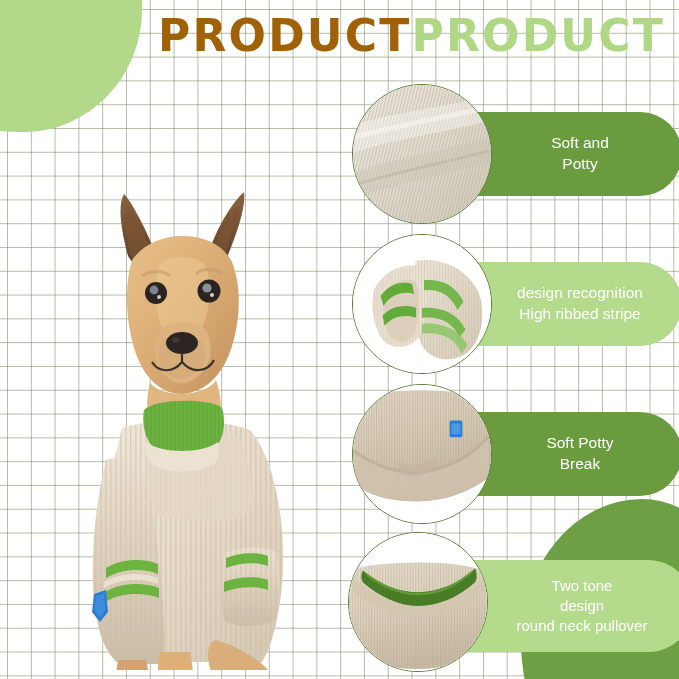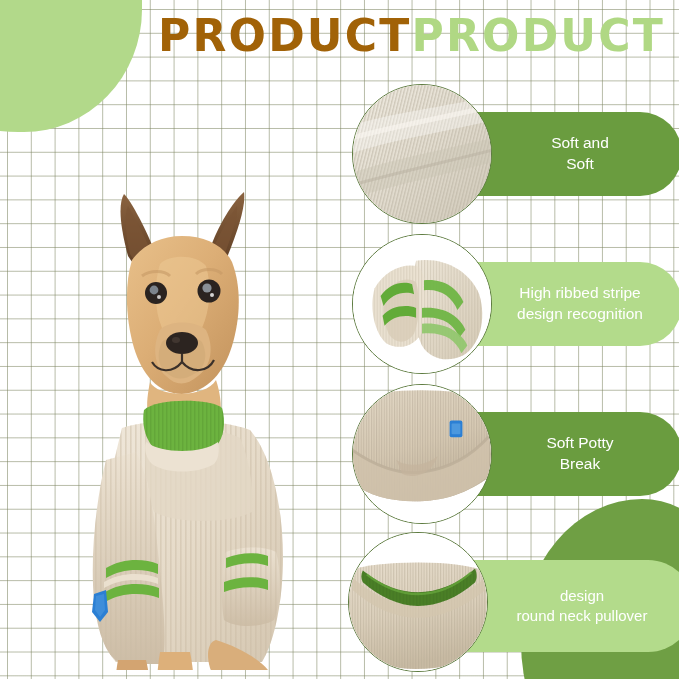--- a/index.html
+++ b/index.html
@@ -268,21 +268,21 @@
       <path d="M206 480 C226 486 248 498 258 510 C266 522 260 534 244 534
                C224 534 206 524 200 508 C196 494 198 482 206 480 Z" fill="#d9ae7b"></path>
       <ellipse cx="240" cy="528" rx="26" ry="11" fill="#e0b684"></ellipse>
     </svg>
   </div>
 
   <div class="feature-row f1">
     <div class="pill pill-dark">
       <span>
         <span class="pill-text">Soft and</span>
-        <span class="pill-text">Soft</span>
+        <span class="pill-text">Potty</span>
       </span>
     </div>
     <div class="circle">
       <svg viewBox="0 0 140 140" xmlns="http://www.w3.org/2000/svg">
         <defs>
           <linearGradient id="fab1" x1="0" y1="0" x2="1" y2="1">
             <stop offset="0%" stop-color="#efeae0"></stop>
             <stop offset="50%" stop-color="#e2dccf"></stop>
             <stop offset="100%" stop-color="#cfc8b8"></stop>
           </linearGradient>
@@ -296,22 +296,22 @@
         <path d="M-10 92 C30 78 80 68 150 52 L150 76 C80 94 30 104 -10 118 Z" fill="#c9c2b2" opacity="0.4"></path>
         <path d="M-10 56 C40 42 86 34 150 20" stroke="#fbf8f2" stroke-width="5" fill="none" opacity="0.55"></path>
         <path d="M-10 104 C40 90 86 80 150 64" stroke="#b7afa0" stroke-width="3" fill="none" opacity="0.5"></path>
       </svg>
     </div>
   </div>
 
   <div class="feature-row f2">
     <div class="pill pill-light">
       <span>
+        <span class="pill-text">design recognition</span>
         <span class="pill-text">High ribbed stripe</span>
-        <span class="pill-text">design recognition</span>
       </span>
     </div>
     <div class="circle">
       <svg viewBox="0 0 140 140" xmlns="http://www.w3.org/2000/svg">
         <defs>
           <linearGradient id="col2" x1="0" y1="0" x2="1" y2="1">
             <stop offset="0%" stop-color="#f0e9dc"></stop>
             <stop offset="100%" stop-color="#d6cbb6"></stop>
           </linearGradient>
           <pattern id="rib2" width="3" height="5" patternUnits="userSpaceOnUse">
@@ -377,20 +377,21 @@
 
         <rect x="98" y="36" width="13" height="17" rx="2" fill="#2b7fd4"></rect>
         <rect x="100" y="39" width="9" height="11" rx="1" fill="#5ba2e2" opacity="0.7"></rect>
       </svg>
     </div>
   </div>
 
   <div class="feature-row f4">
     <div class="pill pill-light pill-wide">
       <span>
+        <span class="pill-text">Two tone</span>
         <span class="pill-text">design</span>
         <span class="pill-text">round neck pullover</span>
       </span>
     </div>
     <div class="circle">
       <svg viewBox="0 0 140 140" xmlns="http://www.w3.org/2000/svg">
         <defs>
           <linearGradient id="nk4" x1="0" y1="0" x2="0.3" y2="1">
             <stop offset="0%" stop-color="#e9dfcf"></stop>
             <stop offset="55%" stop-color="#ddd1bd"></stop>

